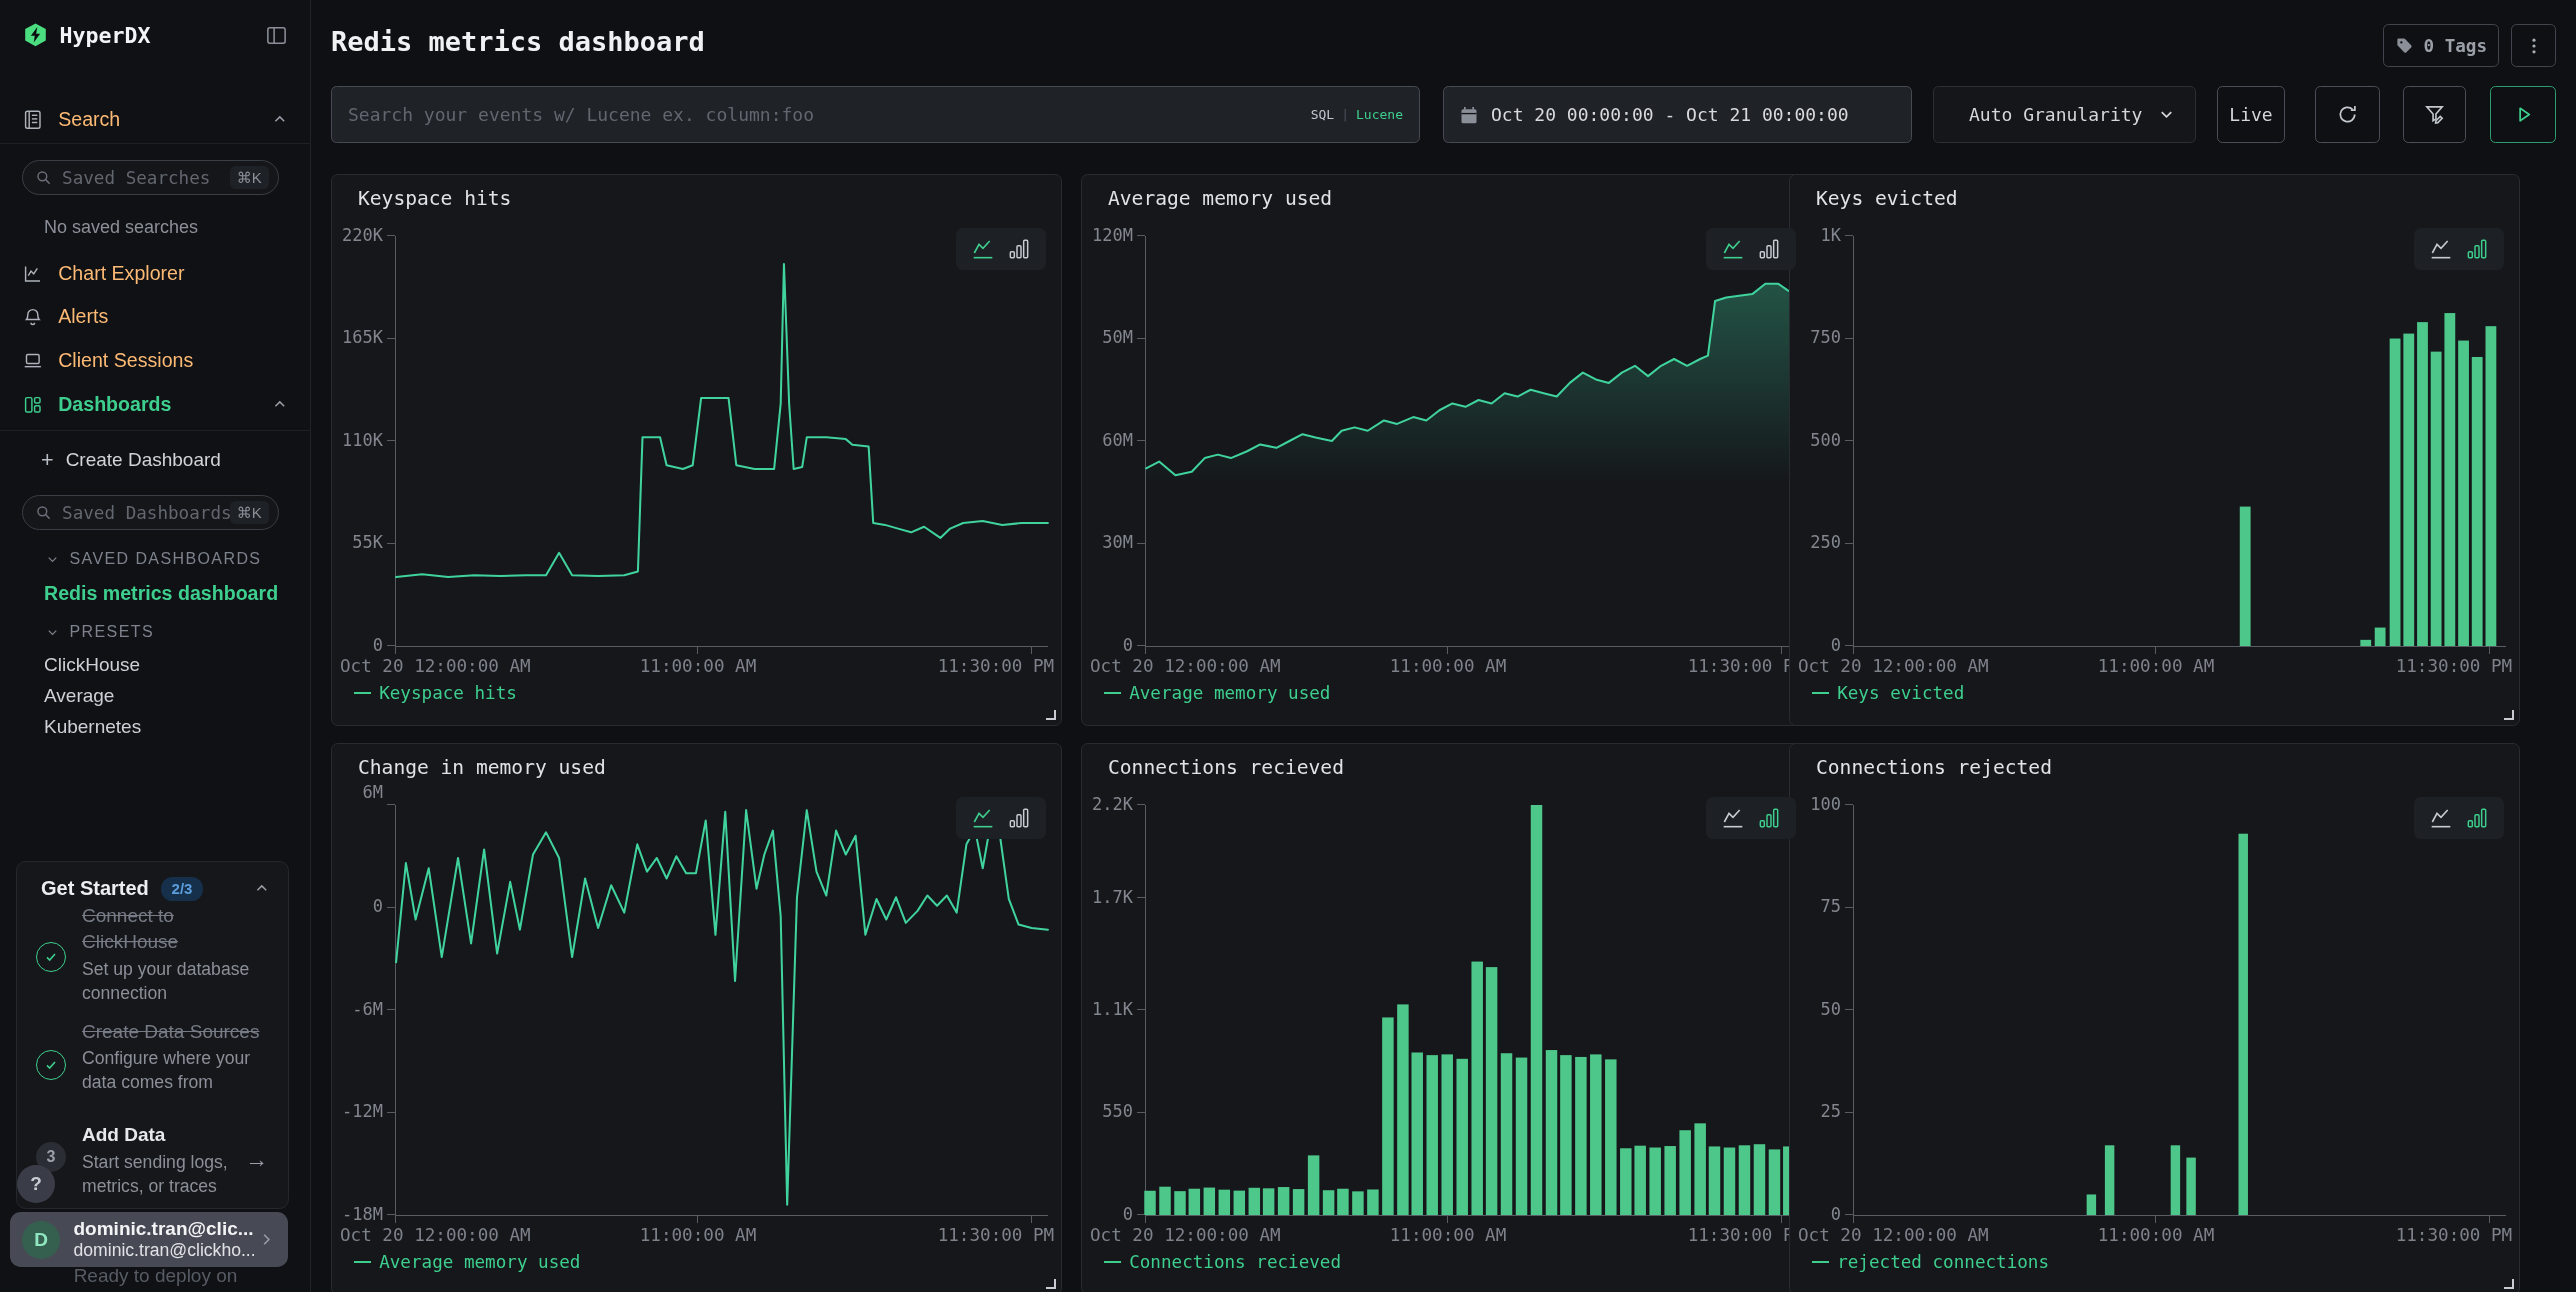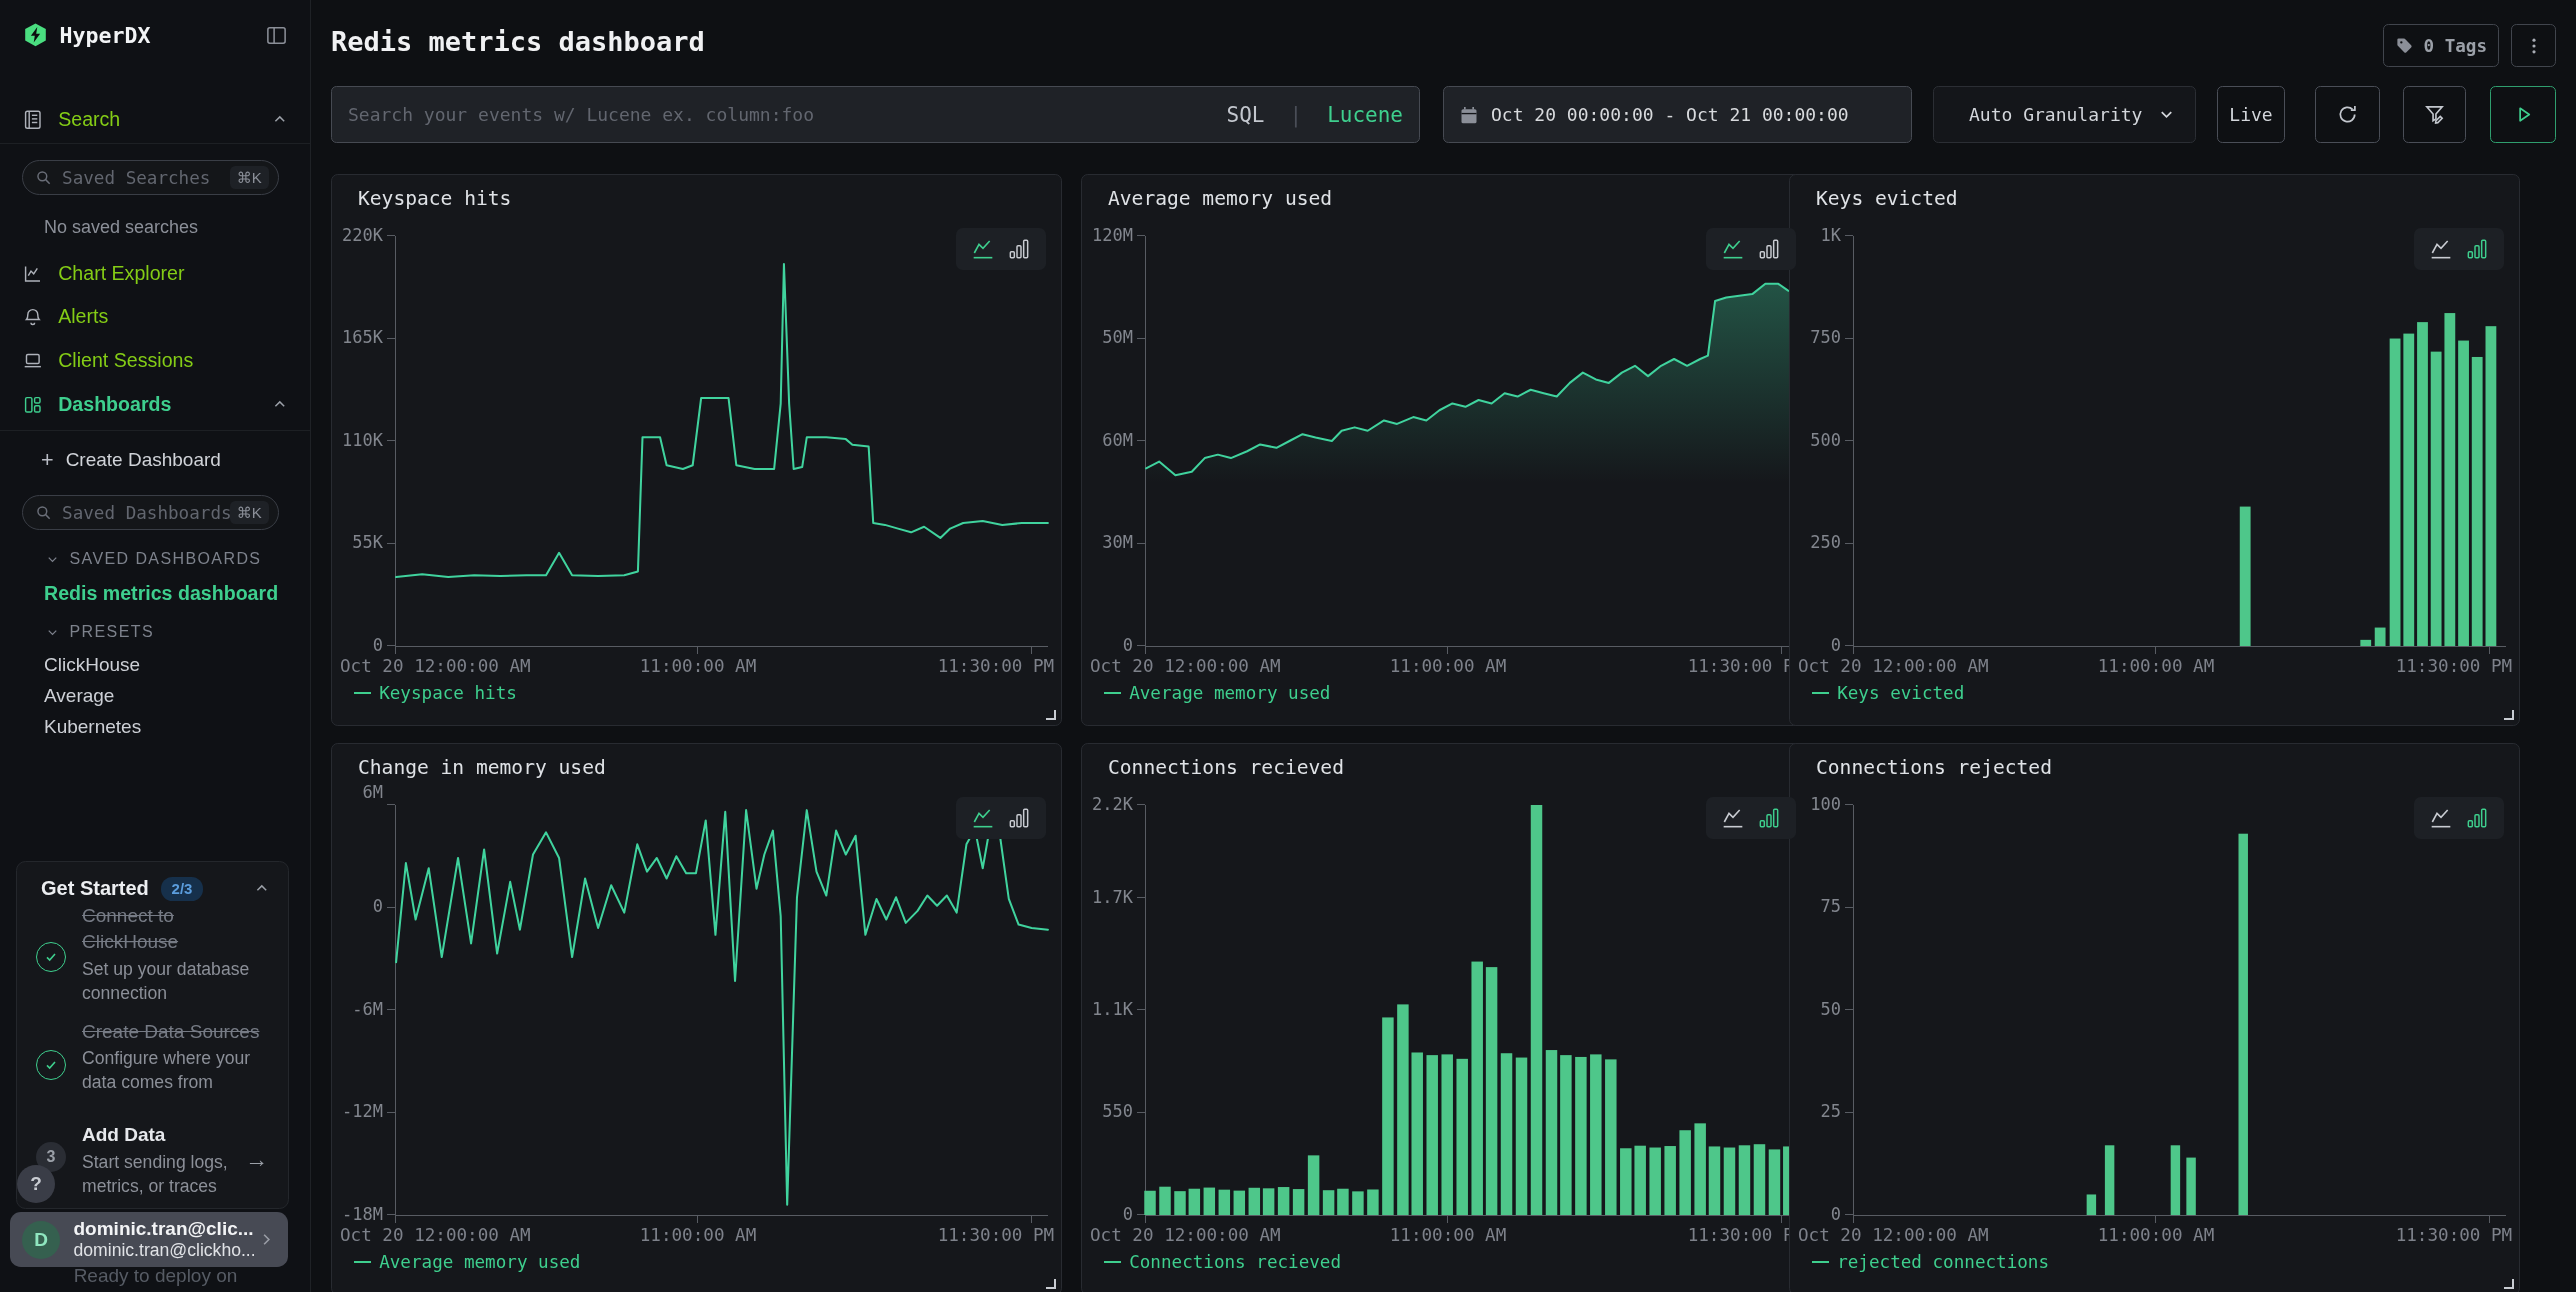--- a/index.html
+++ b/index.html
@@ -5,21 +5,21 @@
   * { margin:0; padding:0; box-sizing:border-box; }
   html,body { width:2576px; height:1293px; overflow:hidden; }
   body { background:#0e1013; color:#e6e8ec; font-family:"Liberation Sans", sans-serif; position:relative; }
 
   
   #sidebar { position:absolute; left:0; top:0; width:311px; height:1293px; background:#0f1115; border-right:0.7px solid #1f2226; }
   .sb-abs { position:absolute; }
   .sb-header { left:0; top:0; width:100%; height:71px; display:flex; align-items:center; padding:0 21.6px; }
   .brand { font-family:"DejaVu Sans Mono", monospace; font-weight:bold; font-size:21.6px; color:#f2f4f6; margin-left:10.8px; flex:1; }
   .icon { display:inline-flex; align-items:center; justify-content:center; }
-  .sb-row { left:0; width:100%; height:45px; display:flex; align-items:center; padding:0 21.6px; color:#84cc16; font-size:19.6px; cursor:pointer; }
+  .sb-row { left:0; width:100%; height:45px; display:flex; align-items:center; padding:0 21.6px; color:#fdba74; font-size:19.6px; cursor:pointer; }
   .sb-row .lbl { margin-left:15px; flex:1; }
   .sb-row.active { color:#3ecf8e; font-weight:bold; }
   .divider { left:0; width:100%; height:0.7px; background:#1d2024; }
   .pill { left:22px; width:257px; height:35px; border:0.7px solid #3a3e46; border-radius:17.6px; display:flex; align-items:center; padding:0 9.5px 0 12px; background:#141619; }
   .pill input { background:transparent; border:none; outline:none; color:#8b8f98; font-family:"DejaVu Sans Mono", monospace; font-size:17.6px; width:100%; margin-left:9.5px; }
   .pill input::placeholder { color:#62666f; }
   .kbd { background:#1e2126; color:#8b8f98; border-radius:5.4px; font-size:15px; padding:2.7px 6.8px; font-family:"Liberation Sans",sans-serif; white-space:nowrap; }
   .muted-line { left:44px; color:#8b8f98; font-size:18px; }
   .sec-head { left:45px; display:flex; align-items:center; gap:9.5px; color:#7d828c; font-size:16px; letter-spacing:1.4px; }
   .sb-link { left:44px; font-size:19px; color:#cdd0d6; cursor:pointer; }
@@ -49,21 +49,21 @@
   #main { position:absolute; left:312px; top:0; right:0; bottom:0; }
   #page-title { position:absolute; left:19px; top:26px; font-family:"DejaVu Sans Mono", monospace; font-weight:bold; font-size:27px; color:#f0f1f3; }
   .hbtn { position:absolute; top:24px; height:43px; border:0.7px solid #41454d; border-radius:5.4px; background:transparent; color:#9ba0a8; display:flex; align-items:center; justify-content:center; gap:9.5px; font-family:"DejaVu Sans Mono", monospace; font-size:17.6px; font-weight:bold; cursor:pointer; }
   #tags-btn { right:77px; width:116px; }
   #kebab-btn { right:20px; width:45px; color:#a8acb4; }
 
   .tool { position:absolute; top:86px; height:57px; border-radius:5.4px; }
   #search-input-wrap { left:19px; width:1089px; background:#1f2227; border:0.7px solid #464a52; display:flex; align-items:center; padding:0 16px; }
   #search-input-wrap input { flex:1; background:transparent; border:none; outline:none; color:#d3d6db; font-family:"DejaVu Sans Mono", monospace; font-size:18px; }
   #search-input-wrap input::placeholder { color:#62666f; }
-  .lang-switch { display:flex; align-items:center; gap:25px; font-family:"DejaVu Sans Mono", monospace; font-size:21px; }
+  .lang-switch { display:flex; align-items:center; gap:7px; font-family:"DejaVu Sans Mono", monospace; font-size:13px; }
   .lang-sql { color:#c3c7ce; } .lang-sep { color:#4a4e57; } .lang-lucene { color:#3ecf8e; }
   #time-range { left:1131px; width:469px; background:#1f2227; border:0.7px solid #464a52; display:flex; align-items:center; padding:0 15px; gap:12px; color:#d8dadd; font-family:"DejaVu Sans Mono", monospace; font-size:18px; cursor:pointer; }
   #granularity { left:1621px; width:263px; background:#14161a; border:0.7px solid #2b2e34; display:flex; align-items:center; padding:0 19px; color:#d3d6db; font-family:"DejaVu Sans Mono", monospace; font-size:18px; cursor:pointer; }
   #granularity .lbl { flex:1;margin-left:16px; }
   #live-btn { left:1905px; width:68px; border:0.7px solid #4a4e57; color:#d3d6db; font-family:"DejaVu Sans Mono", monospace; font-size:18px; display:flex; align-items:center; justify-content:center; background:transparent; cursor:pointer; }
   .icon-btn { position:absolute; top:86px; height:57px; border:0.7px solid #4a4e57; border-radius:5.4px; background:transparent; display:flex; align-items:center; justify-content:center; color:#c3c7ce; cursor:pointer; }
   #refresh-btn { left:2003px; width:65px; }
   #filter-btn { left:2091px; width:63px; }
   #play-btn { left:2178px; width:66px; border-color:#2f9e6e; color:#3ecf8e; }
 

